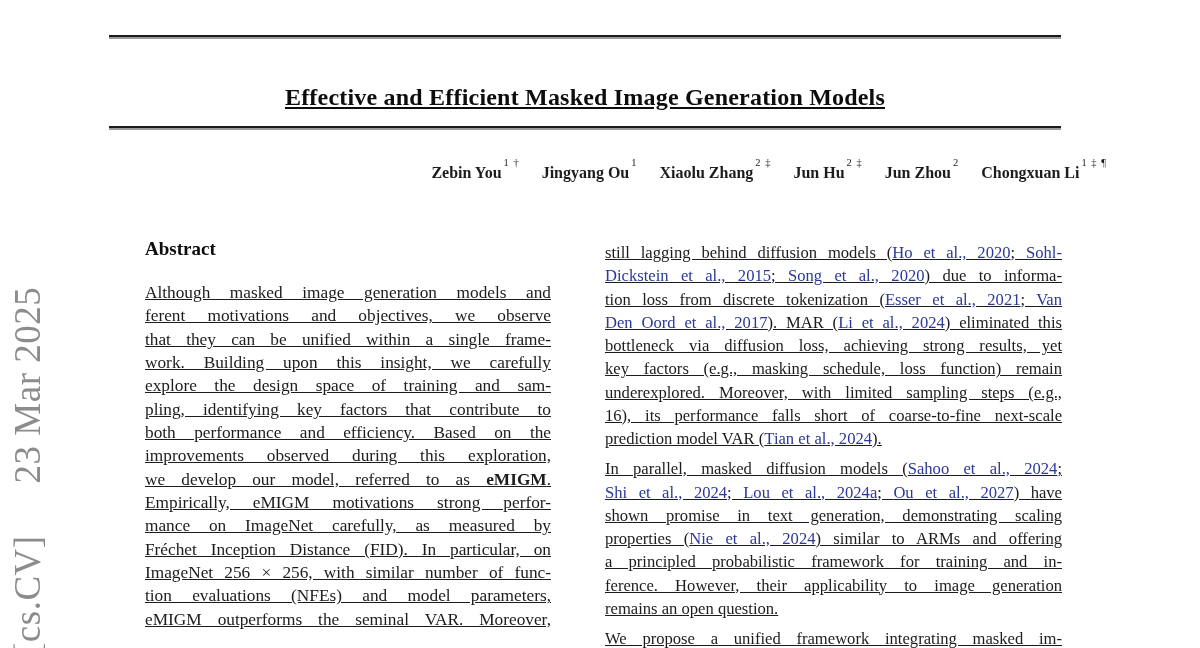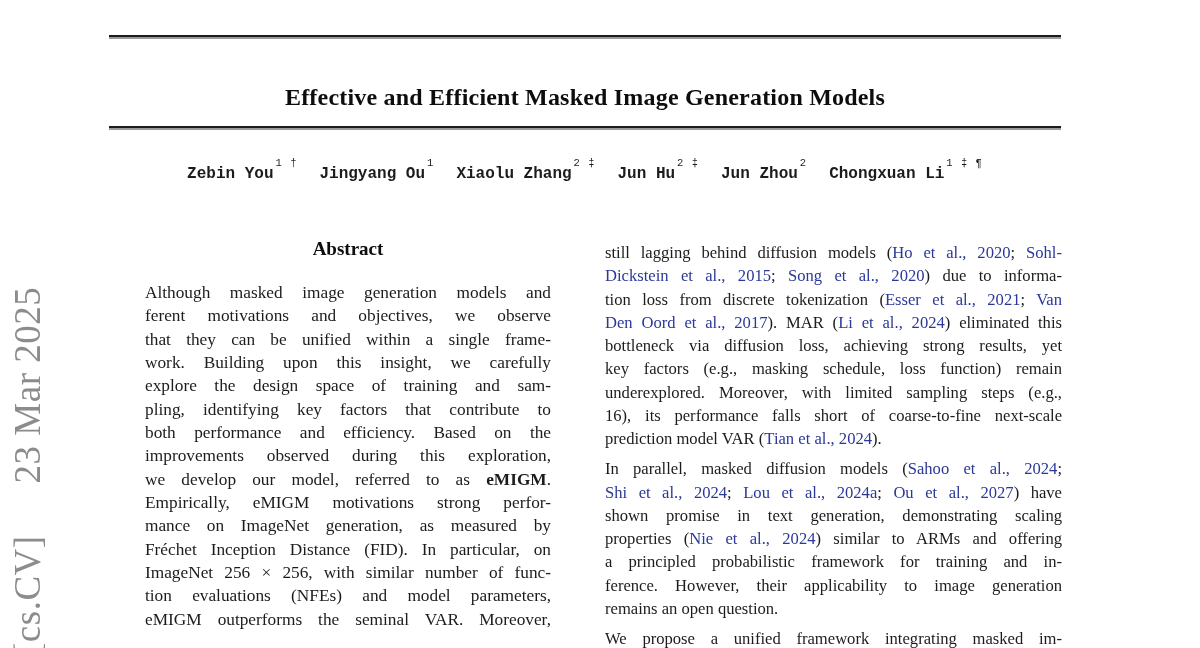--- a/index.html
+++ b/index.html
@@ -20,54 +20,55 @@
   }
   #rule-top { top: 35px; }
   #rule-bottom { top: 126px; }
 
   
   #title {
     position: absolute; left: 109px; top: 68px; width: 952px;
     text-align: center;
     font-size: 24px; font-weight: 700; color: #0d0d0d;
     letter-spacing: 0.2px;
+    text-decoration: underline;
   }
 
   
   #authors {
-    position: absolute; left: 60px; top: 163px; width: 1050px;
-    text-align: center; font-size: 16px; white-space: nowrap; font-family: Liberation Mono, monospace;
+    position: absolute; left: 68px; top: 163px; width: 1050px;
+    text-align: right; font-size: 16px; white-space: nowrap;
   }
   .author { display: inline-block; margin: 0 11px; }
   .aname { font-weight: 700; }
   .asup {
     font-weight: 400; font-size: 10.5px;
     position: relative; top: -6px; margin-left: 2px;
     letter-spacing: 1px;
   }
 
   
   #abstract-heading {
     position: absolute; left: 145px; top: 238px; width: 406px;
-    text-align: center; font-size: 19px; font-weight: 700; color: #0d0d0d;
+    font-size: 19px; font-weight: 700; color: #0d0d0d;
   }
   #abstract-body {
     position: absolute; left: 145px; top: 281px; width: 406px;
     font-size: 17.3px; line-height: 23.35px;
   }
 
   
   #right-col {
     position: absolute; left: 605px; top: 241px; width: 457px;
     font-size: 16.6px; line-height: 23.25px;
   }
   .para + .para { margin-top: 7px; }
 
   
-  .tline { text-align: justify; text-align-last: justify; }
+  .tline { text-align: justify; text-align-last: justify; text-decoration: underline; }
   .tline.pend { text-align-last: left; }
 
   .b { font-weight: 700; margin-top: 48px; }
   .cite { color: var(--cite, #2b3899); }
 
   
   #watermark {
     position: absolute; top: 655px; left: 6px;
     transform-origin: 0 0; transform: rotate(-90deg);
     white-space: nowrap;
@@ -99,21 +100,21 @@
       <div class="tline"><span>Although masked image generation models and</span></div>
       <div class="tline"><span>ferent motivations and objectives, we observe</span></div>
       <div class="tline"><span>that they can be unified within a single frame-</span></div>
       <div class="tline"><span>work.  Building upon this insight, we carefully</span></div>
       <div class="tline"><span>explore the design space of training and sam-</span></div>
       <div class="tline"><span>pling, identifying key factors that contribute to</span></div>
       <div class="tline"><span>both performance and efficiency.  Based on the</span></div>
       <div class="tline"><span>improvements observed during this exploration,</span></div>
       <div class="tline"><span>we develop our model, referred to as </span><span class="b">eMIGM</span><span>.</span></div>
       <div class="tline"><span>Empirically, eMIGM motivations strong perfor-</span></div>
-      <div class="tline"><span>mance on ImageNet generation, as measured by</span></div>
+      <div class="tline"><span>mance on ImageNet carefully, as measured by</span></div>
       <div class="tline"><span>Fréchet Inception Distance (FID). In particular, on</span></div>
       <div class="tline"><span>ImageNet 256 × 256, with similar number of func-</span></div>
       <div class="tline"><span>tion evaluations (NFEs) and model parameters,</span></div>
       <div class="tline"><span>eMIGM outperforms the seminal VAR. Moreover,</span></div>
     </div>
 
   <div id="right-col">
       <div class="para">
         <div class="tline"><span>still lagging behind diffusion models (</span><span class="cite">Ho et al., 2020</span><span>; </span><span class="cite">Sohl-</span></div>
         <div class="tline"><span class="cite">Dickstein et al., 2015</span><span>; </span><span class="cite">Song et al., 2020</span><span>) due to informa-</span></div>

